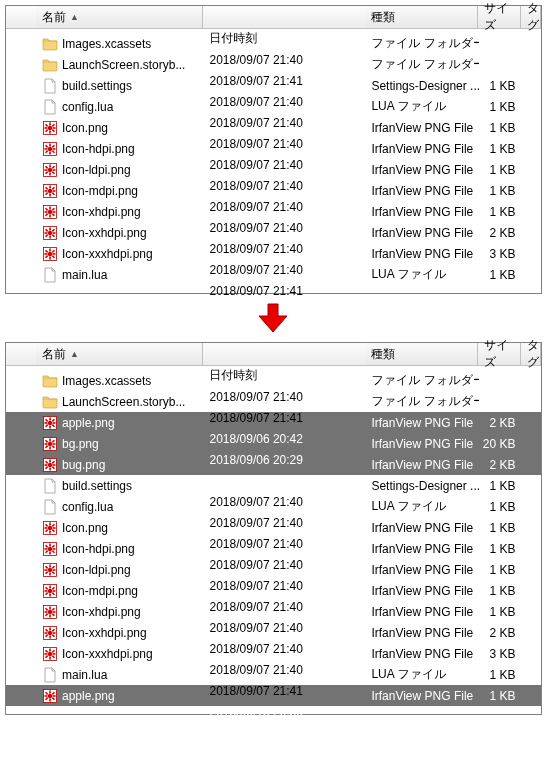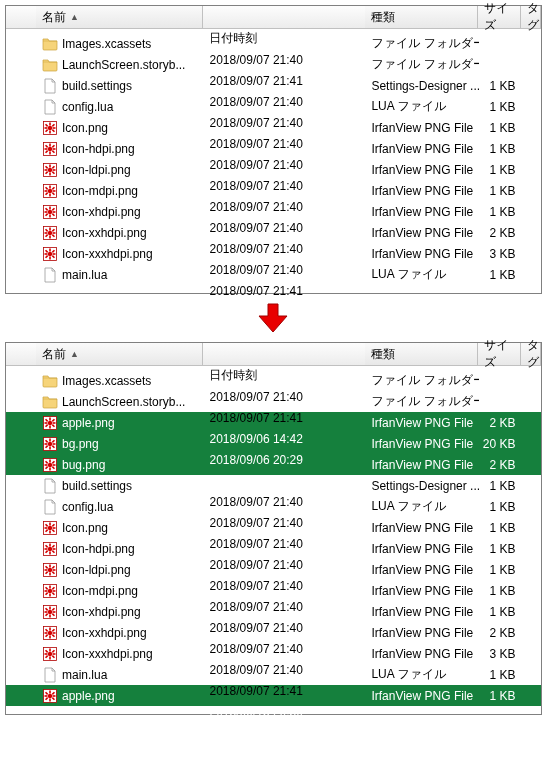--- a/index.html
+++ b/index.html
@@ -42,21 +42,21 @@
   .rows {
     padding: 4px 0 8px 0;
   }
   .row {
     display: flex;
     height: 21px;
     align-items: center;
     padding: 0;
   }
   .row.selected {
-    background: #15803d;
+    background: #737373;
     color: #fff;
   }
   .cell {
     box-sizing: border-box;
     padding: 0 6px;
     white-space: nowrap;
     overflow: hidden;
     text-overflow: ellipsis;
     display: flex;
     align-items: center;
@@ -517,21 +517,21 @@
                   <rect x="3.8" y="3.8" width="1.6" height="3" transform="rotate(-45 4.6 5.3)"></rect>
                   <rect x="10.6" y="3.8" width="1.6" height="3" transform="rotate(45 11.4 5.3)"></rect>
                   <rect x="3.8" y="9.2" width="1.6" height="3" transform="rotate(45 4.6 10.7)"></rect>
                   <rect x="10.6" y="9.2" width="1.6" height="3" transform="rotate(-45 11.4 10.7)"></rect>
                 </g>
               </svg>
             </span>
         <span>apple.png</span>
       </div>
       <div class="cell c-date">
-        <span>2018/09/06 14:42</span>
+        <span>2018/09/06 20:42</span>
       </div>
       <div class="cell c-type">
         <span>IrfanView PNG File</span>
       </div>
       <div class="cell c-size">
         <span>2 KB</span>
       </div>
       <div class="cell c-tag"></div>
     </div>
     <div class="row selected">

